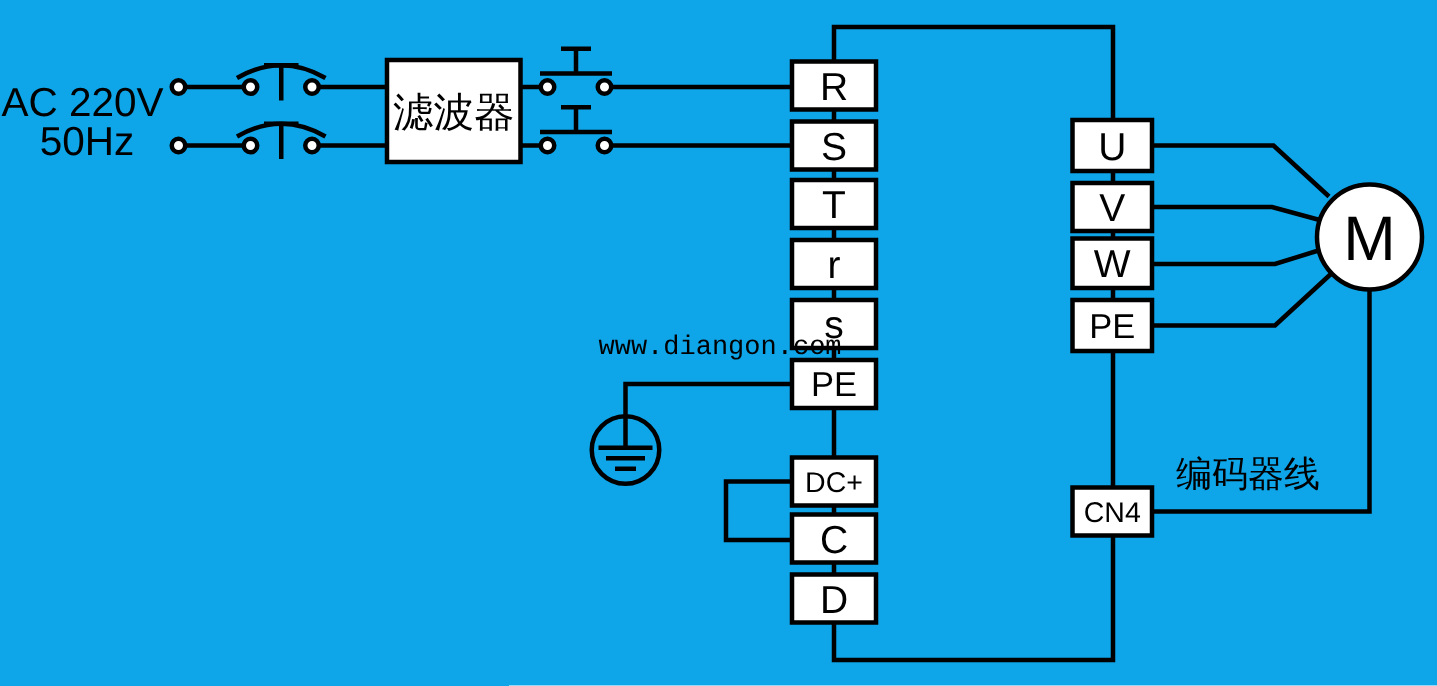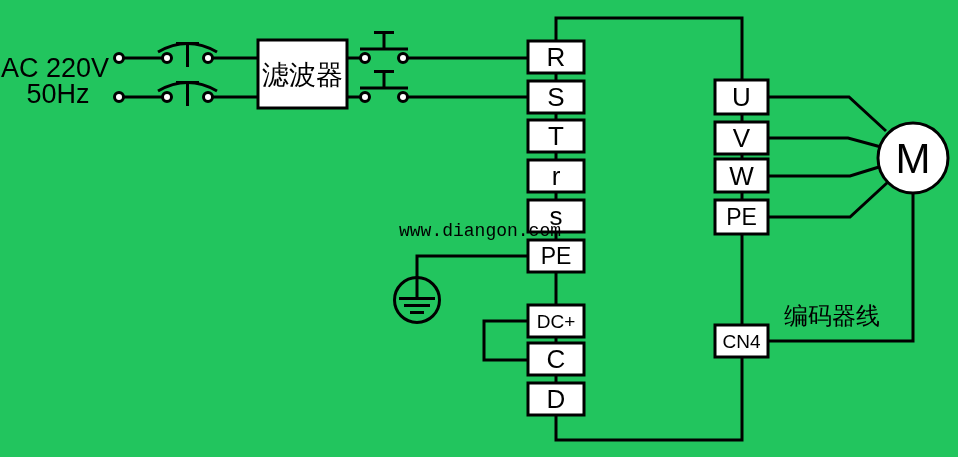--- a/index.html
+++ b/index.html
@@ -1,17 +1,17 @@
 <!DOCTYPE html>
 <html style="--line: #000000;"><head>
 <meta charset="utf-8">
 <style>
   html,body { margin:0; padding:0; background:#ffffff; }
   .stage {
-    position:relative; width:958px; height:457px; background:#22c55e;
+    position:relative; width:958px; height:457px; background:#0ea5e9;
     font-family:"Liberation Sans", sans-serif;
     overflow:hidden;
     text-decoration:underline;
   }
   svg text {
     font-family:"Liberation Sans", sans-serif;
     fill:var(--line,#000);
   }
   .wire  { fill:none; stroke:var(--line,#000); stroke-width:3; }
   .box   { fill:#ffffff; stroke:var(--line,#000); stroke-width:3; }

